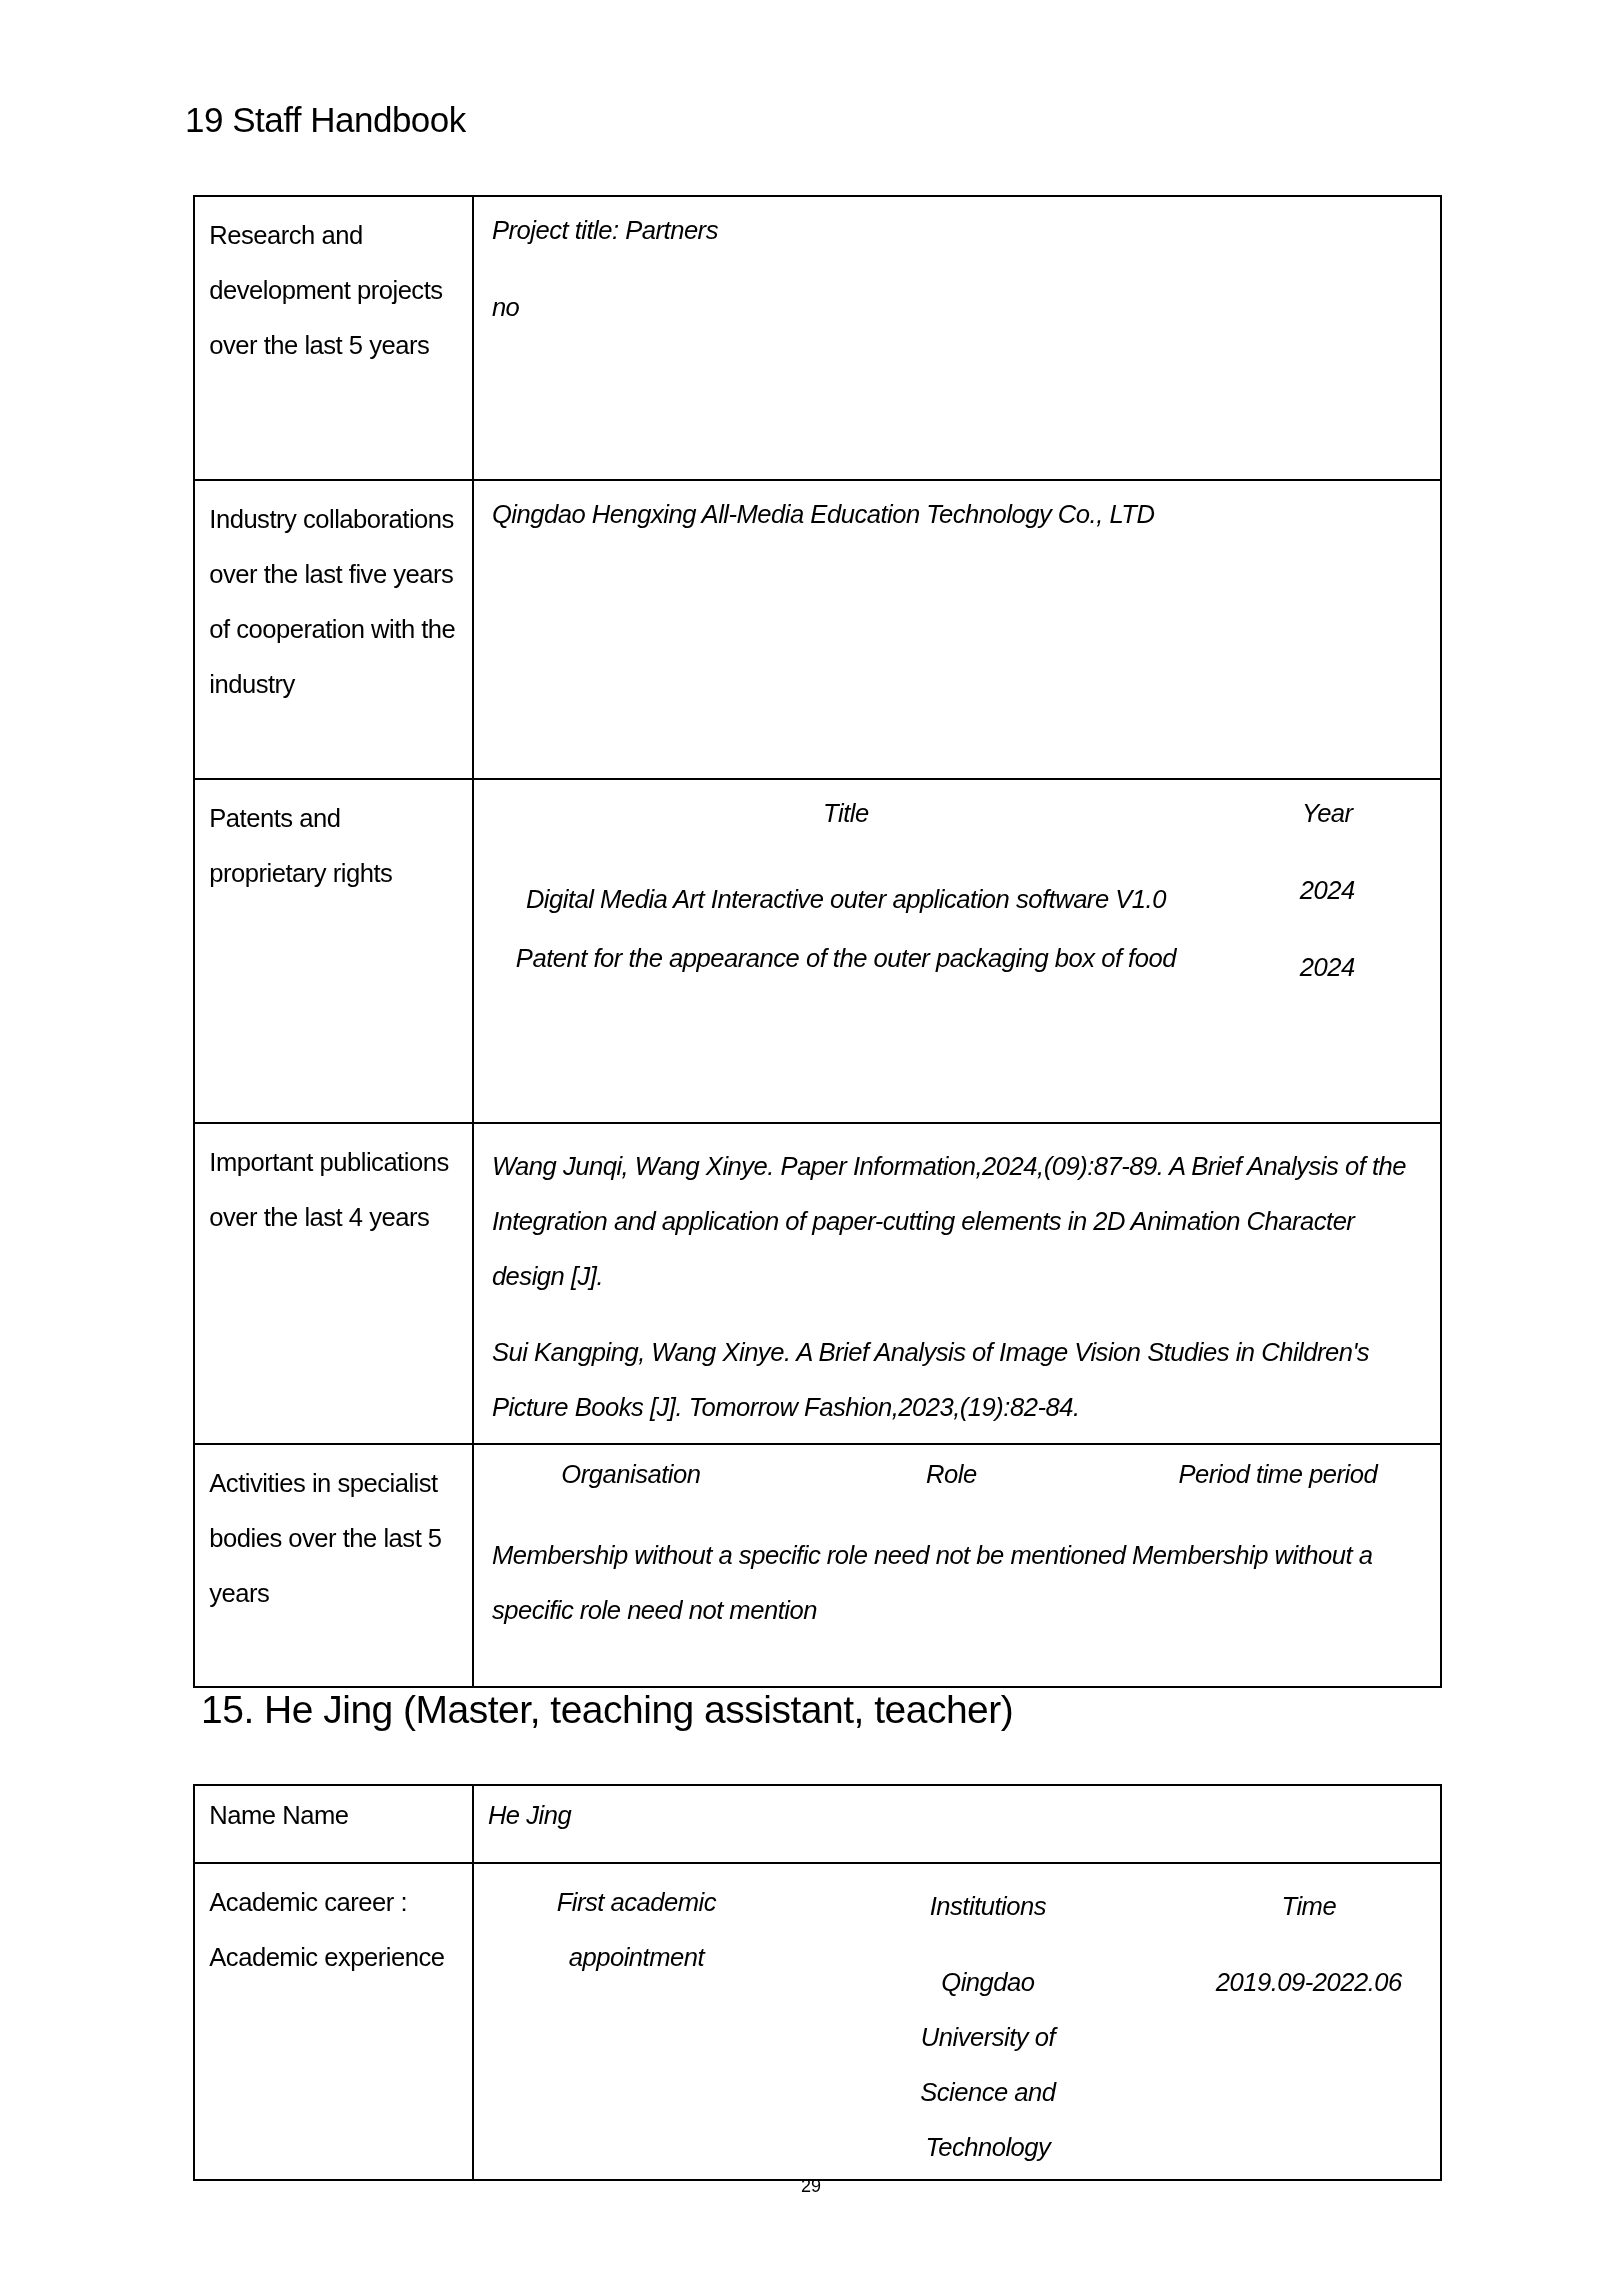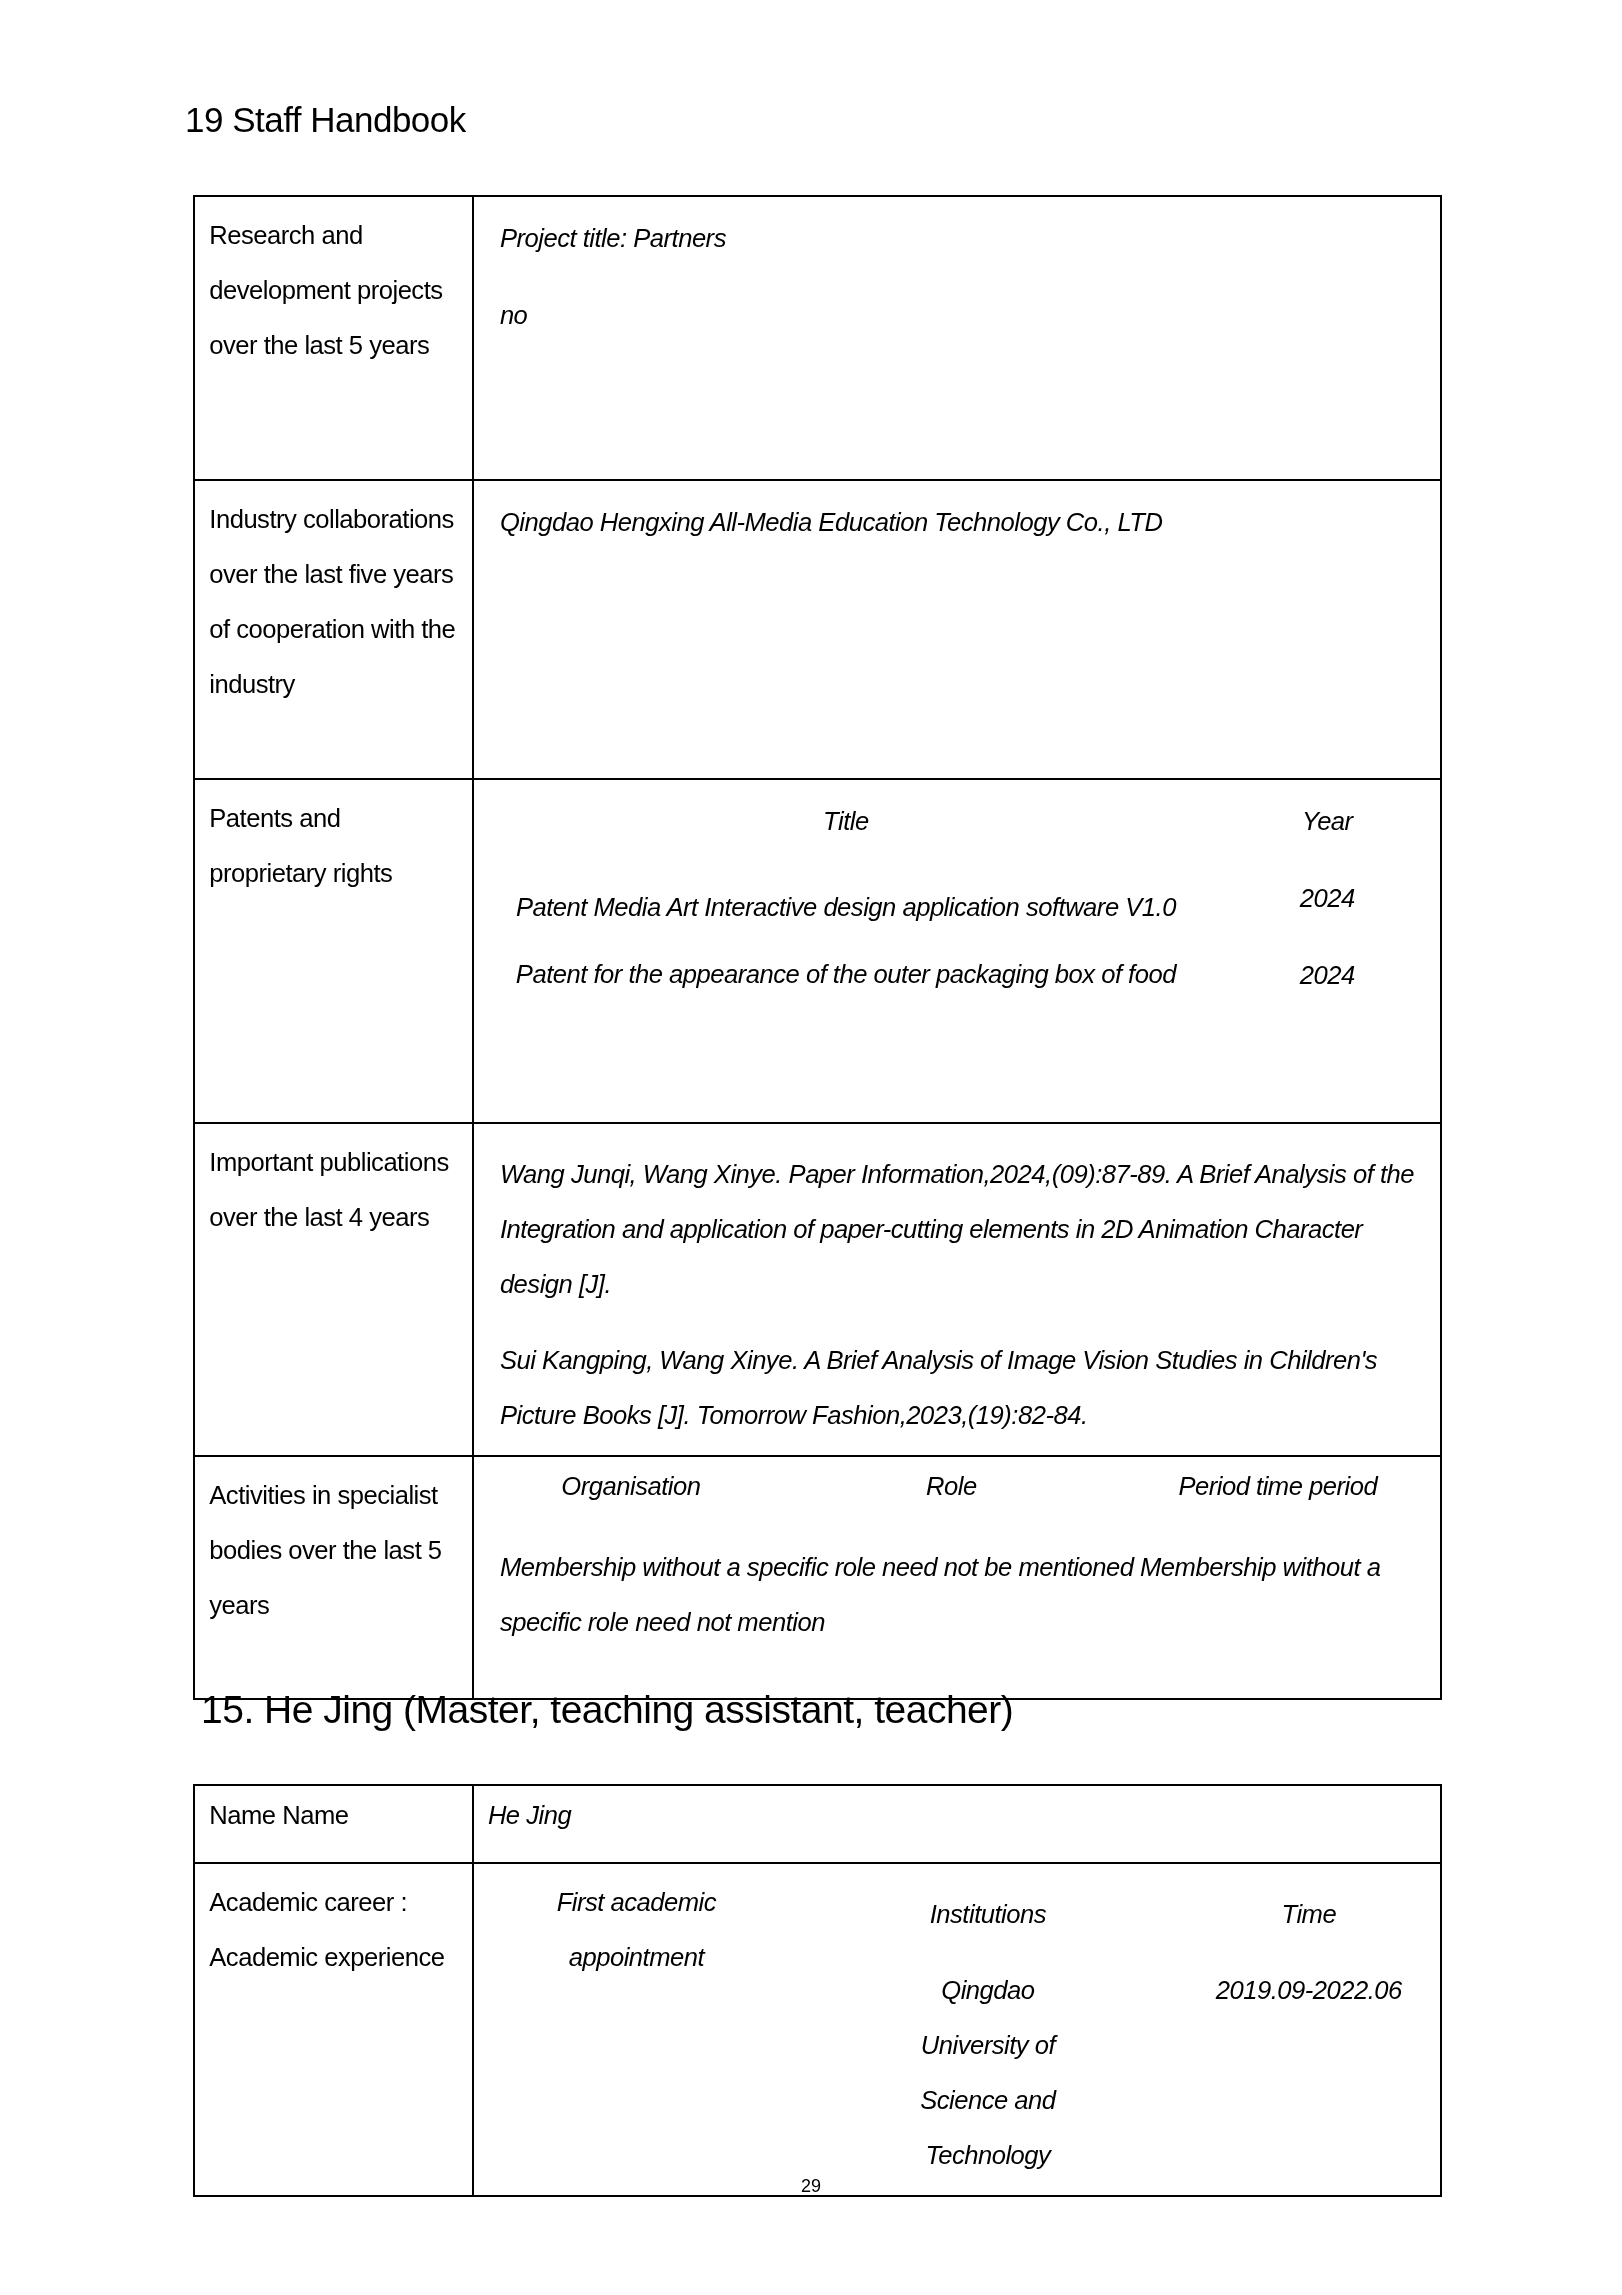--- a/index.html
+++ b/index.html
@@ -9,21 +9,21 @@
   .tbl { position:absolute; left:193px; width:1249px; border-collapse:collapse; table-layout:fixed; }
   .tbl td { border:2.6px solid #000; vertical-align:top; padding:11.3px 13.3px 0 14.3px; font-size:25.6px; line-height:55px; }
   .tbl td.lbl { width:249px; letter-spacing:-0.5px; }
   .tbl td.val { font-style:italic; letter-spacing:-0.5px; }
   .t1 { top:195px; }
   .t2 { top:1784px; }
   .sec { position:absolute; left:201px; top:1688px; font-size:39px; letter-spacing:-0.5px; }
   .pagenum { position:absolute; left:0; width:1622px; text-align:center; top:2176px; font-size:18px; }
   .grid { display:flex;gap:24px; }
   .c { text-align:center; }
-  p { margin:12px; }
+  p { margin:4px; }
 </style>
 </head>
 <body>
 
 <div class="hdr">19 Staff Handbook</div>
 
 <table class="tbl t1">
   <tbody>
       <tr style="height:284px">
     <td class="lbl">Research and development projects over the last 5 years</td>
@@ -37,21 +37,21 @@
     <td class="val">
           <p style="line-height:36px">Qingdao Hengxing All-Media Education Technology Co., LTD</p>
         </td>
   </tr>
   <tr style="height:344px">
     <td class="lbl">Patents and proprietary rights</td>
     <td class="val">
       <div class="grid">
         <div style="width:716px" class="c">
           <p style="line-height:36px;margin-bottom:41px">Title</p>
-          <p style="padding:0 15.3px">Patent Media Art Interactive design application software V1.0</p>
+          <p style="padding:0 15.3px">Digital Media Art Interactive outer application software V1.0</p>
           <p style="padding:0 15.3px">Patent for the appearance of the outer packaging box of food</p>
         </div>
         <div style="flex:1" class="c">
           <p style="line-height:36px;margin-bottom:41px">Year</p>
           <p style="line-height:36px;margin-bottom:41px">2024</p>
           <p style="line-height:36px">2024</p>
         </div>
       </div>
     </td>
   </tr>

